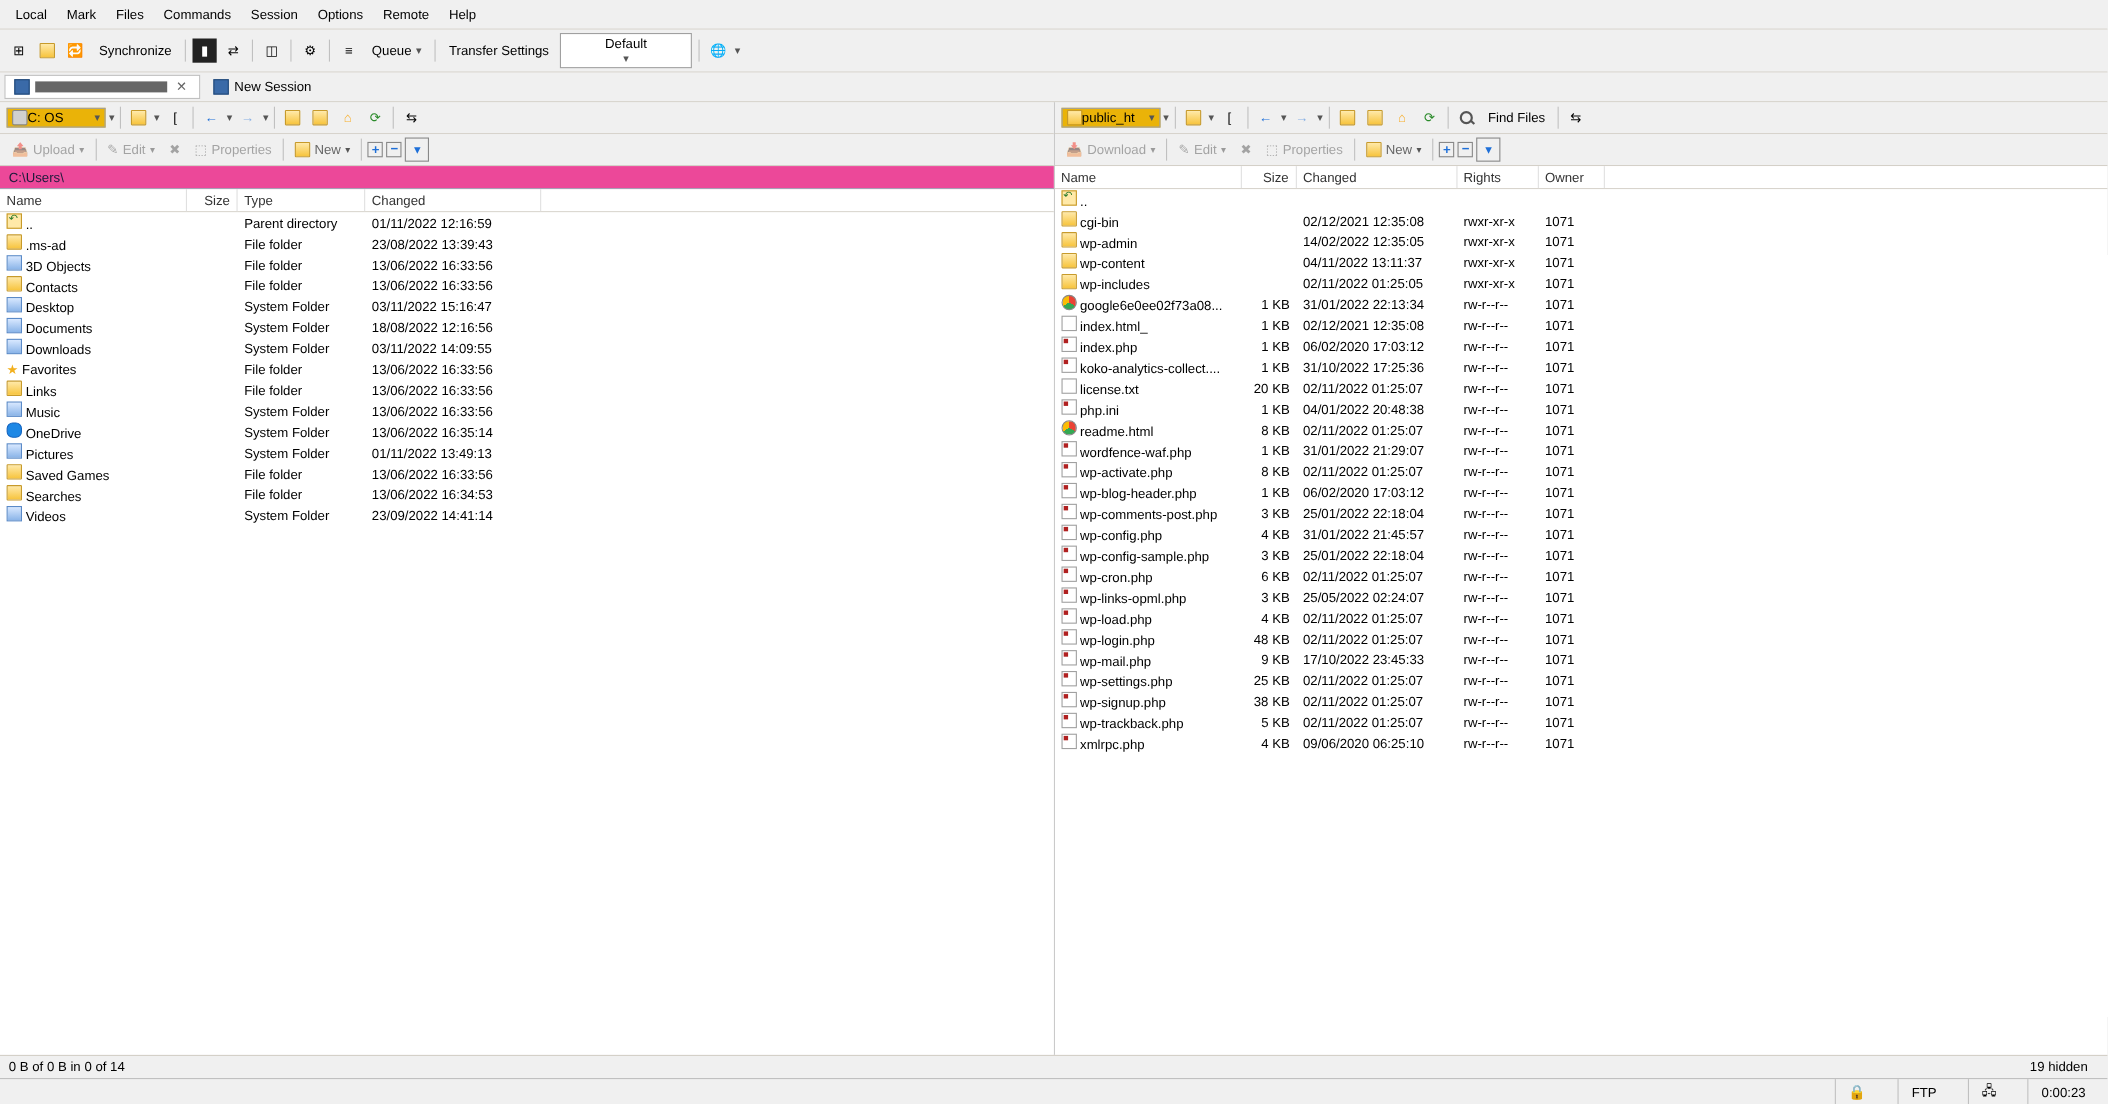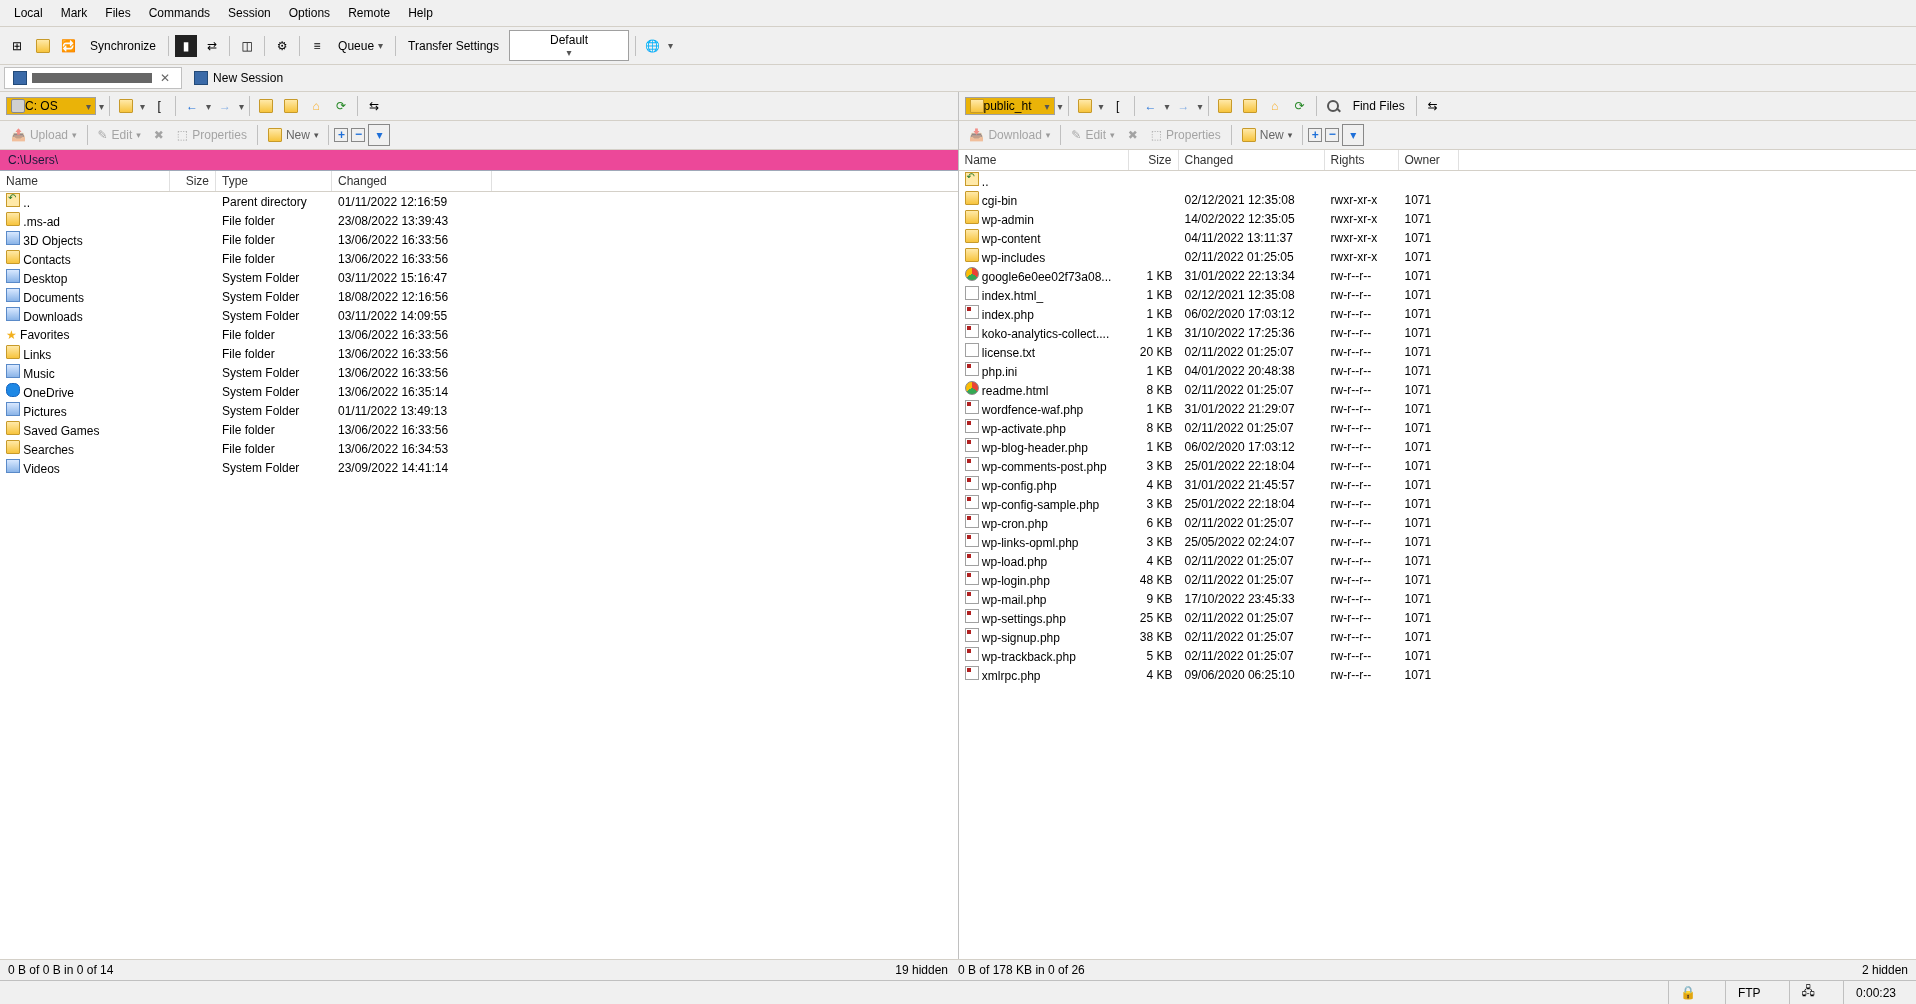--- a/index.html
+++ b/index.html
@@ -539,25 +539,20 @@
       </div>
   </div>
 </div>
 
 <div class="summary">
   <div class="l" style="width:50%;display:flex;">
     <span>0 B of 0 B in 0 of 14</span>
     <span style="flex:1"></span>
     <span style="padding-right:10px;">19 hidden</span>
   </div>
-  <div class="l" style="width:50%;display:flex;">
-    <span>0 B of 178 KB in 0 of 26</span>
-    <span style="flex:1"></span>
-    <span>2 hidden</span>
-  </div>
 </div>
 
 <div class="statusbar">
   <span style="flex:1"></span>
   <span class="cell">
       <span class="i-lock">🔒</span>
     </span>
   <span class="cell">FTP</span>
   <span class="cell">🖧</span>
   <span class="cell">0:00:23</span>

